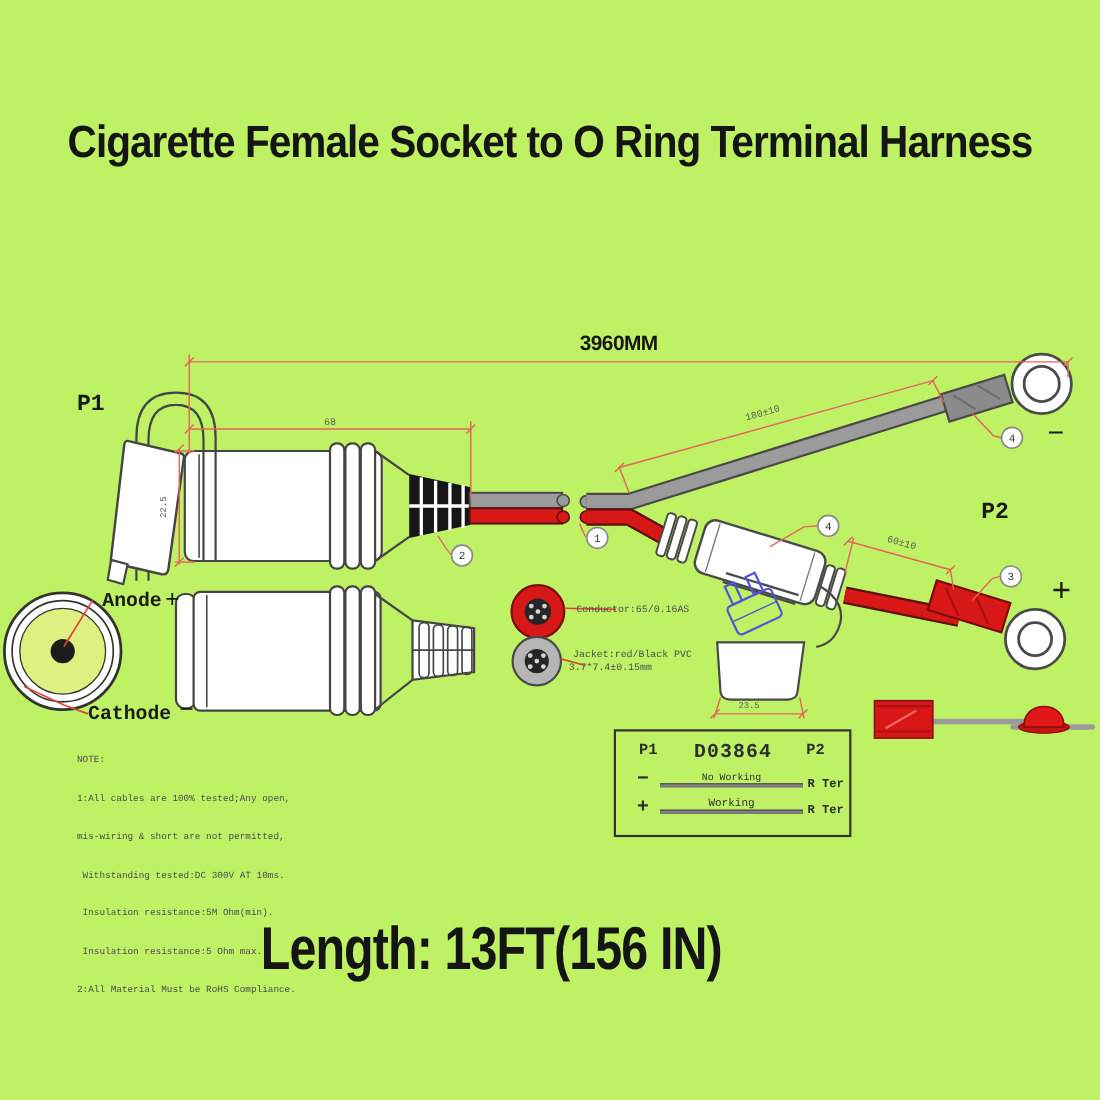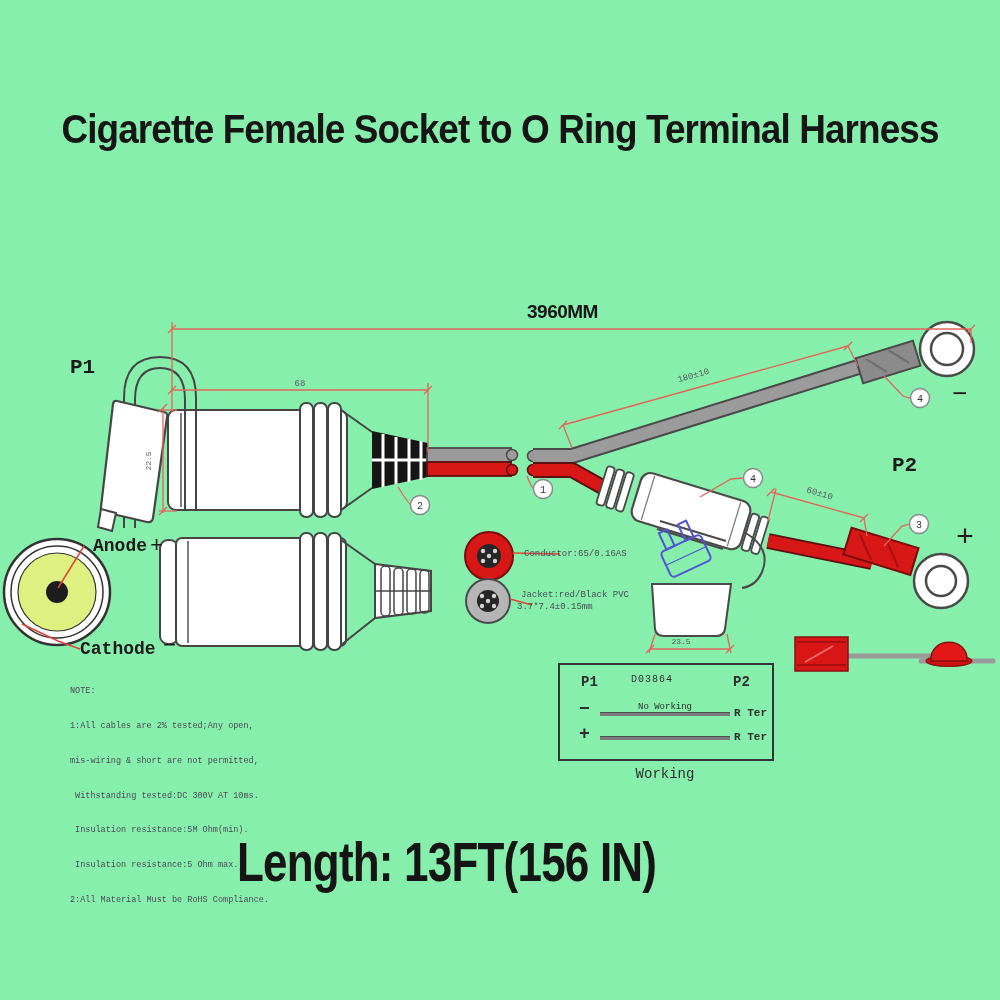--- a/index.html
+++ b/index.html
@@ -1,36 +1,36 @@
 <!DOCTYPE html>
 <html><head>
 <meta charset="utf-8">
 <style>
   html,body{margin:0;padding:0;background:#fff;}
-  .canvas{position:relative;width:1000px;height:1000px;background:#86efac;overflow:hidden;
+  .canvas{position:relative;width:1000px;height:1000px;background:#bef264;overflow:hidden;
           font-family:"Liberation Sans","DejaVu Sans",sans-serif;}
   .title{position:absolute;top:106px;left:0;width:1000px;text-align:center;
          font-size:41px;font-weight:700;letter-spacing:-1px;color:#151515;white-space:nowrap;
          transform:scaleX(.9);transform-origin:50% 50%;}
   .length-caption{position:absolute;top:830px;left:237px;font-size:55px;font-weight:700;
          letter-spacing:-1px;color:#151515;white-space:nowrap;transform:scaleX(.8);transform-origin:0 50%;}
   svg.diagram{position:absolute;top:0;left:0;}
   .mono{font-family:"Liberation Mono","DejaVu Sans Mono",monospace;}
   .notes{position:absolute;top:663px;left:70px;font-family:Liberation Mono, monospace;
          font-size:8.5px;line-height:11.6px;color:#4b4b55;white-space:pre;}
   .pin-table{position:absolute;top:663px;left:558px;width:212px;height:94px;border:2px solid #333;
          font-family:"Liberation Mono","DejaVu Sans Mono",monospace;color:#2e2e2e;}
   .pin-table span{position:absolute;white-space:nowrap;}
   .pt-p1{left:21px;top:9px;font-size:14px;font-weight:700;}
-  .pt-pn{left:71px;top:9px;font-size:10px;font-weight:400;letter-spacing:1px;text-align:center;}
+  .pt-pn{left:71px;top:9px;font-size:18px;font-weight:700;letter-spacing:1px;text-align:center;}
   .pt-p2{left:173px;top:9px;font-size:14px;font-weight:700;}
   .pt-sign1{left:19px;top:34px;font-size:18px;font-weight:700;}
   .pt-sign2{left:19px;top:59px;font-size:18px;font-weight:700;}
   .pt-wire1{left:105px;top:37px;font-size:9px;transform:translateX(-50%);}
-  .pt-wire2{left:105px;top:61px;font-size:14px;transform:translateX(-50%);margin-top:40px;}
+  .pt-wire2{left:105px;top:61px;font-size:10px;transform:translateX(-50%);}
   .pt-rter1{left:174px;top:42px;font-size:11px;font-weight:700;}
   .pt-rter2{left:174px;top:66px;font-size:11px;font-weight:700;}
   .pt-line{position:absolute;left:40px;width:130px;height:3px;background:#7d7d7d;
            border-top:1px solid #4f4f4f;}
   .pt-line1{top:47px;} .pt-line2{top:71px;}
 </style>
 </head>
 <body>
 
 <div class="canvas">
@@ -257,21 +257,21 @@
       <text x="952" y="402" font-size="26" fill="#1a1a1a" font-family="Liberation Mono, DejaVu Sans Mono, monospace">−</text>
       <text x="956" y="546" font-size="30" fill="#1a1a1a" font-family="Liberation Mono, DejaVu Sans Mono, monospace">+</text>
       <text x="524" y="556" font-size="9" fill="#4b4b55" font-family="Liberation Mono, DejaVu Sans Mono, monospace">Conductor:65/0.16AS</text>
       <text x="521" y="597" font-size="9" fill="#4b4b55" font-family="Liberation Mono, DejaVu Sans Mono, monospace">Jacket:red/Black PVC</text>
       <text x="517" y="609" font-size="9" fill="#4b4b55" font-family="Liberation Mono, DejaVu Sans Mono, monospace">3.7*7.4±0.15mm</text>
     </g>
   </svg>
 
   <div class="notes">
     <div>NOTE:</div>
-    <div>1:All cables are 2% tested;Any open,</div>
+    <div>1:All cables are 100% tested;Any open,</div>
     <div>mis-wiring &amp; short are not permitted,</div>
     <div> Withstanding tested:DC 300V AT 10ms.</div>
     <div> Insulation resistance:5M Ohm(min).</div>
     <div> Insulation resistance:5 Ohm max.</div>
     <div>2:All Material Must be RoHS Compliance.</div>
   </div>
 
   <div class="pin-table">
     <span class="pt-p1">P1</span>
     <span class="pt-pn">D03864</span>

